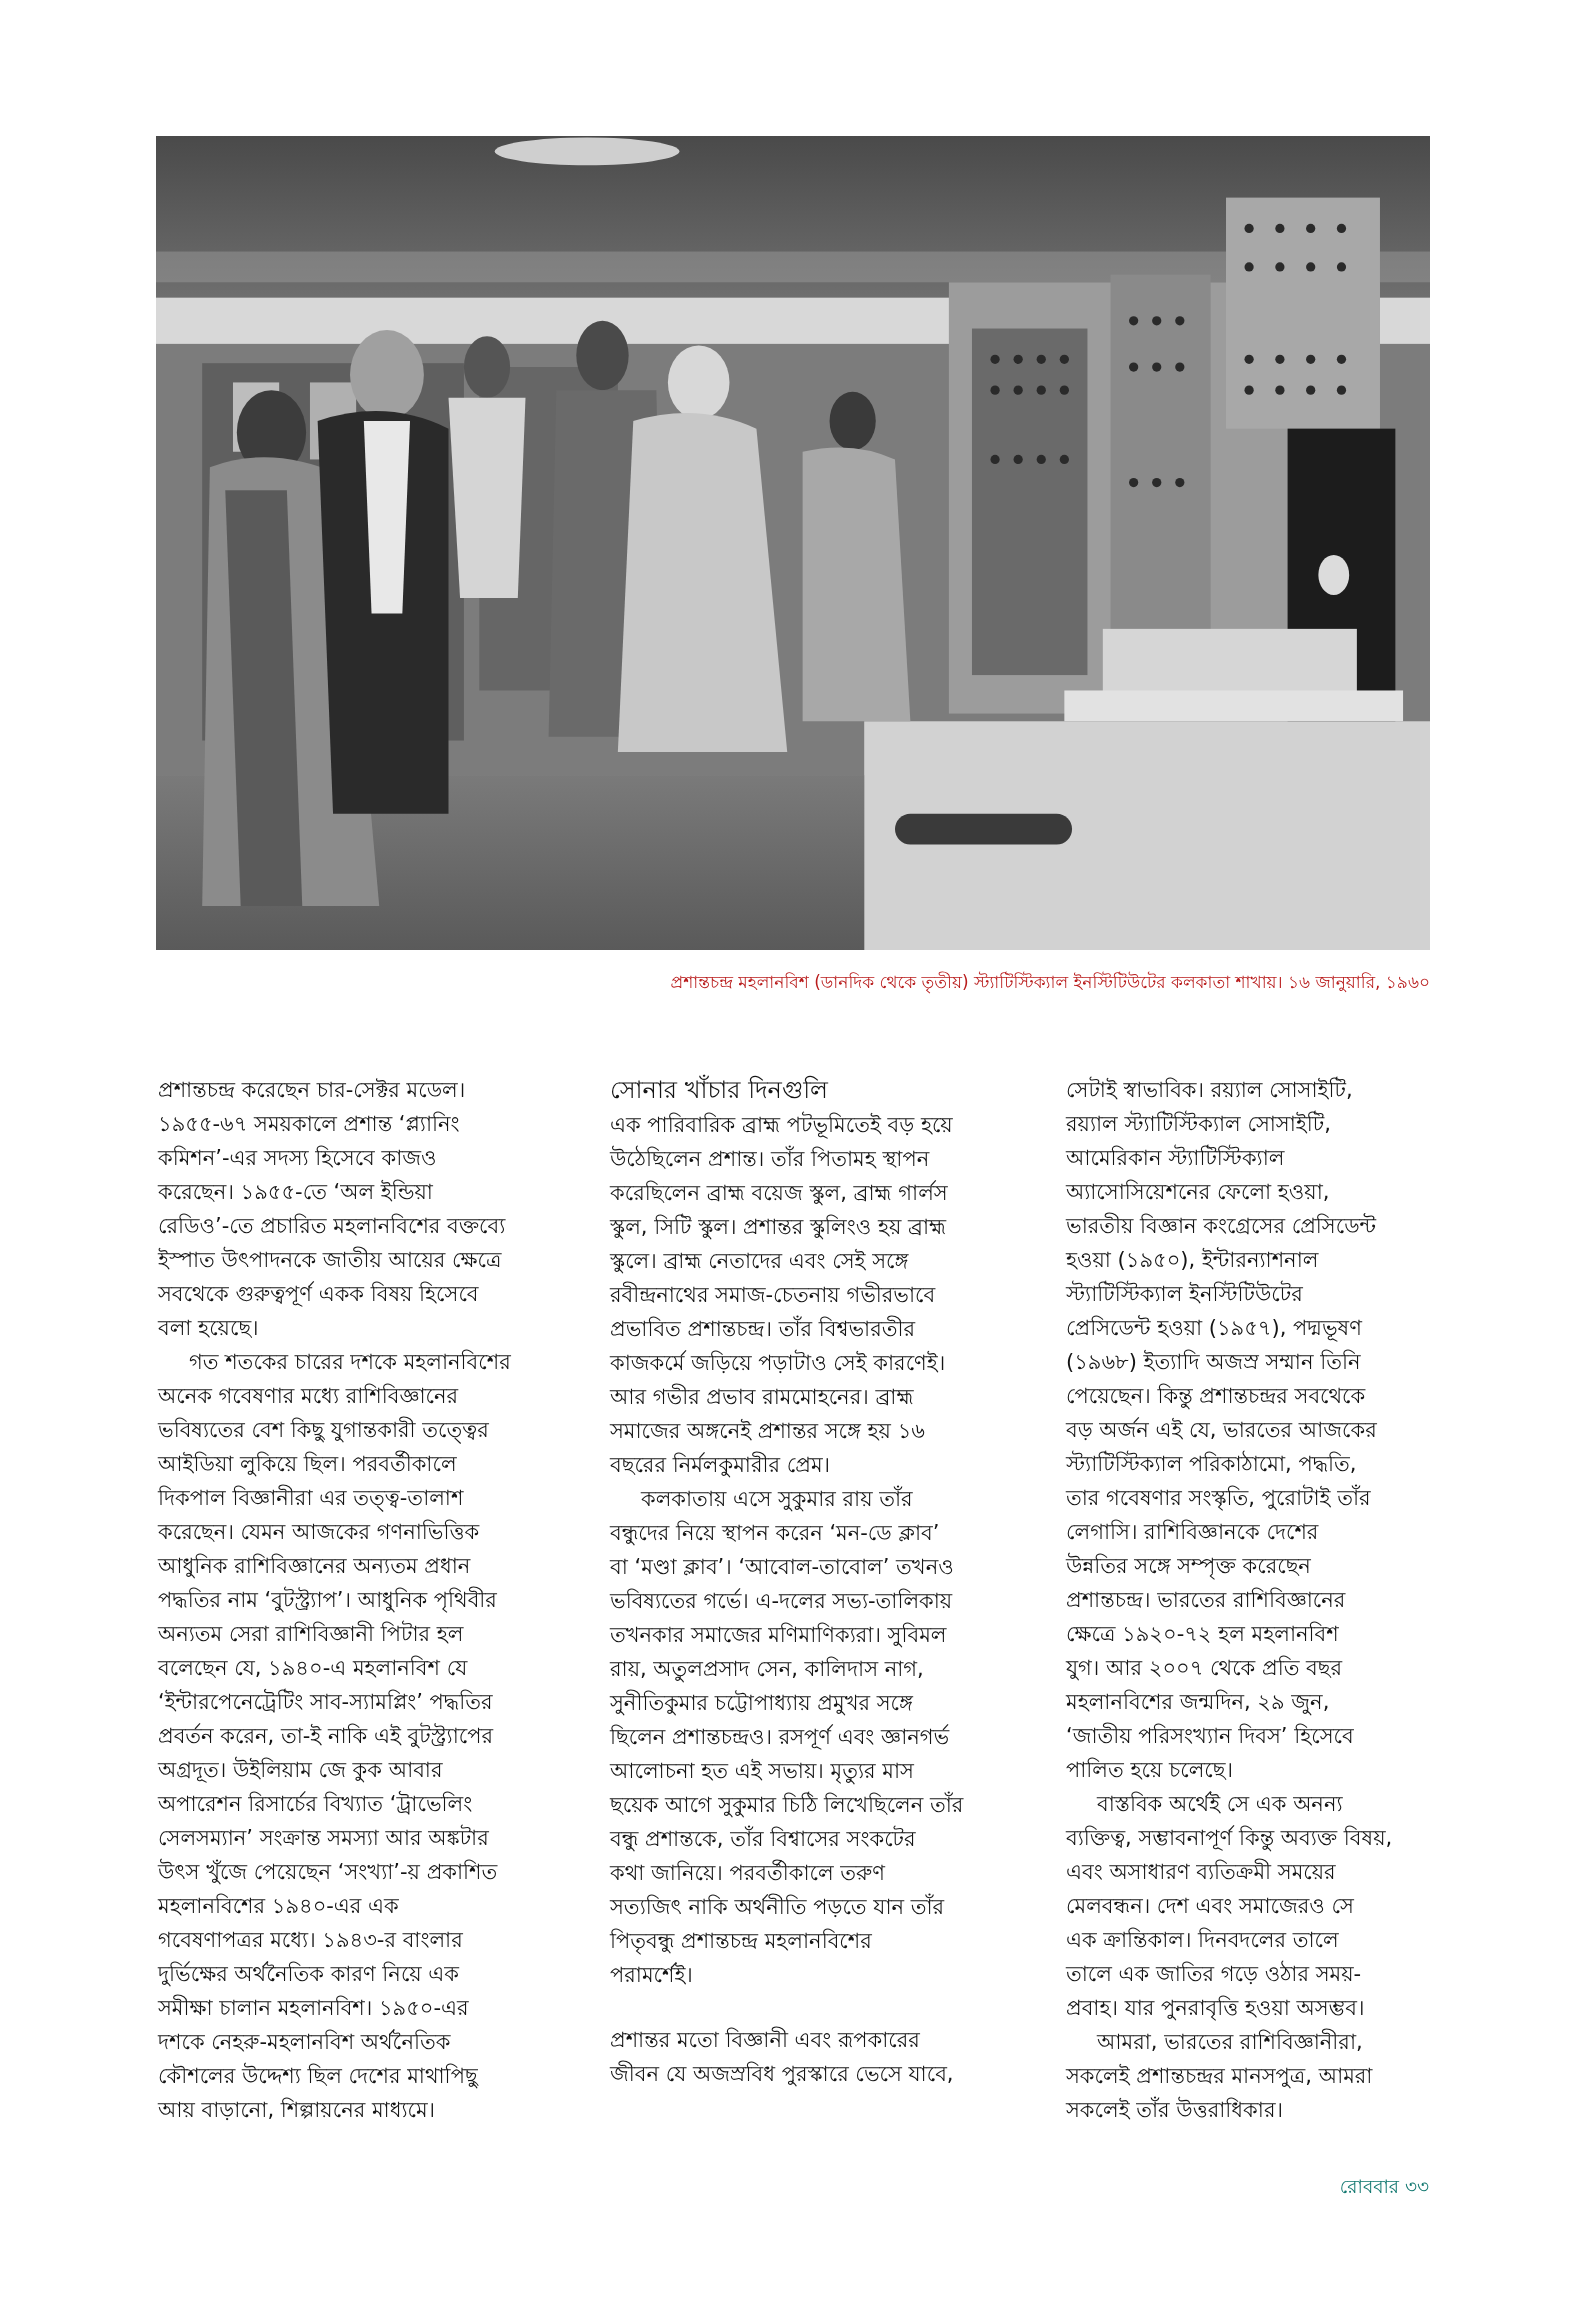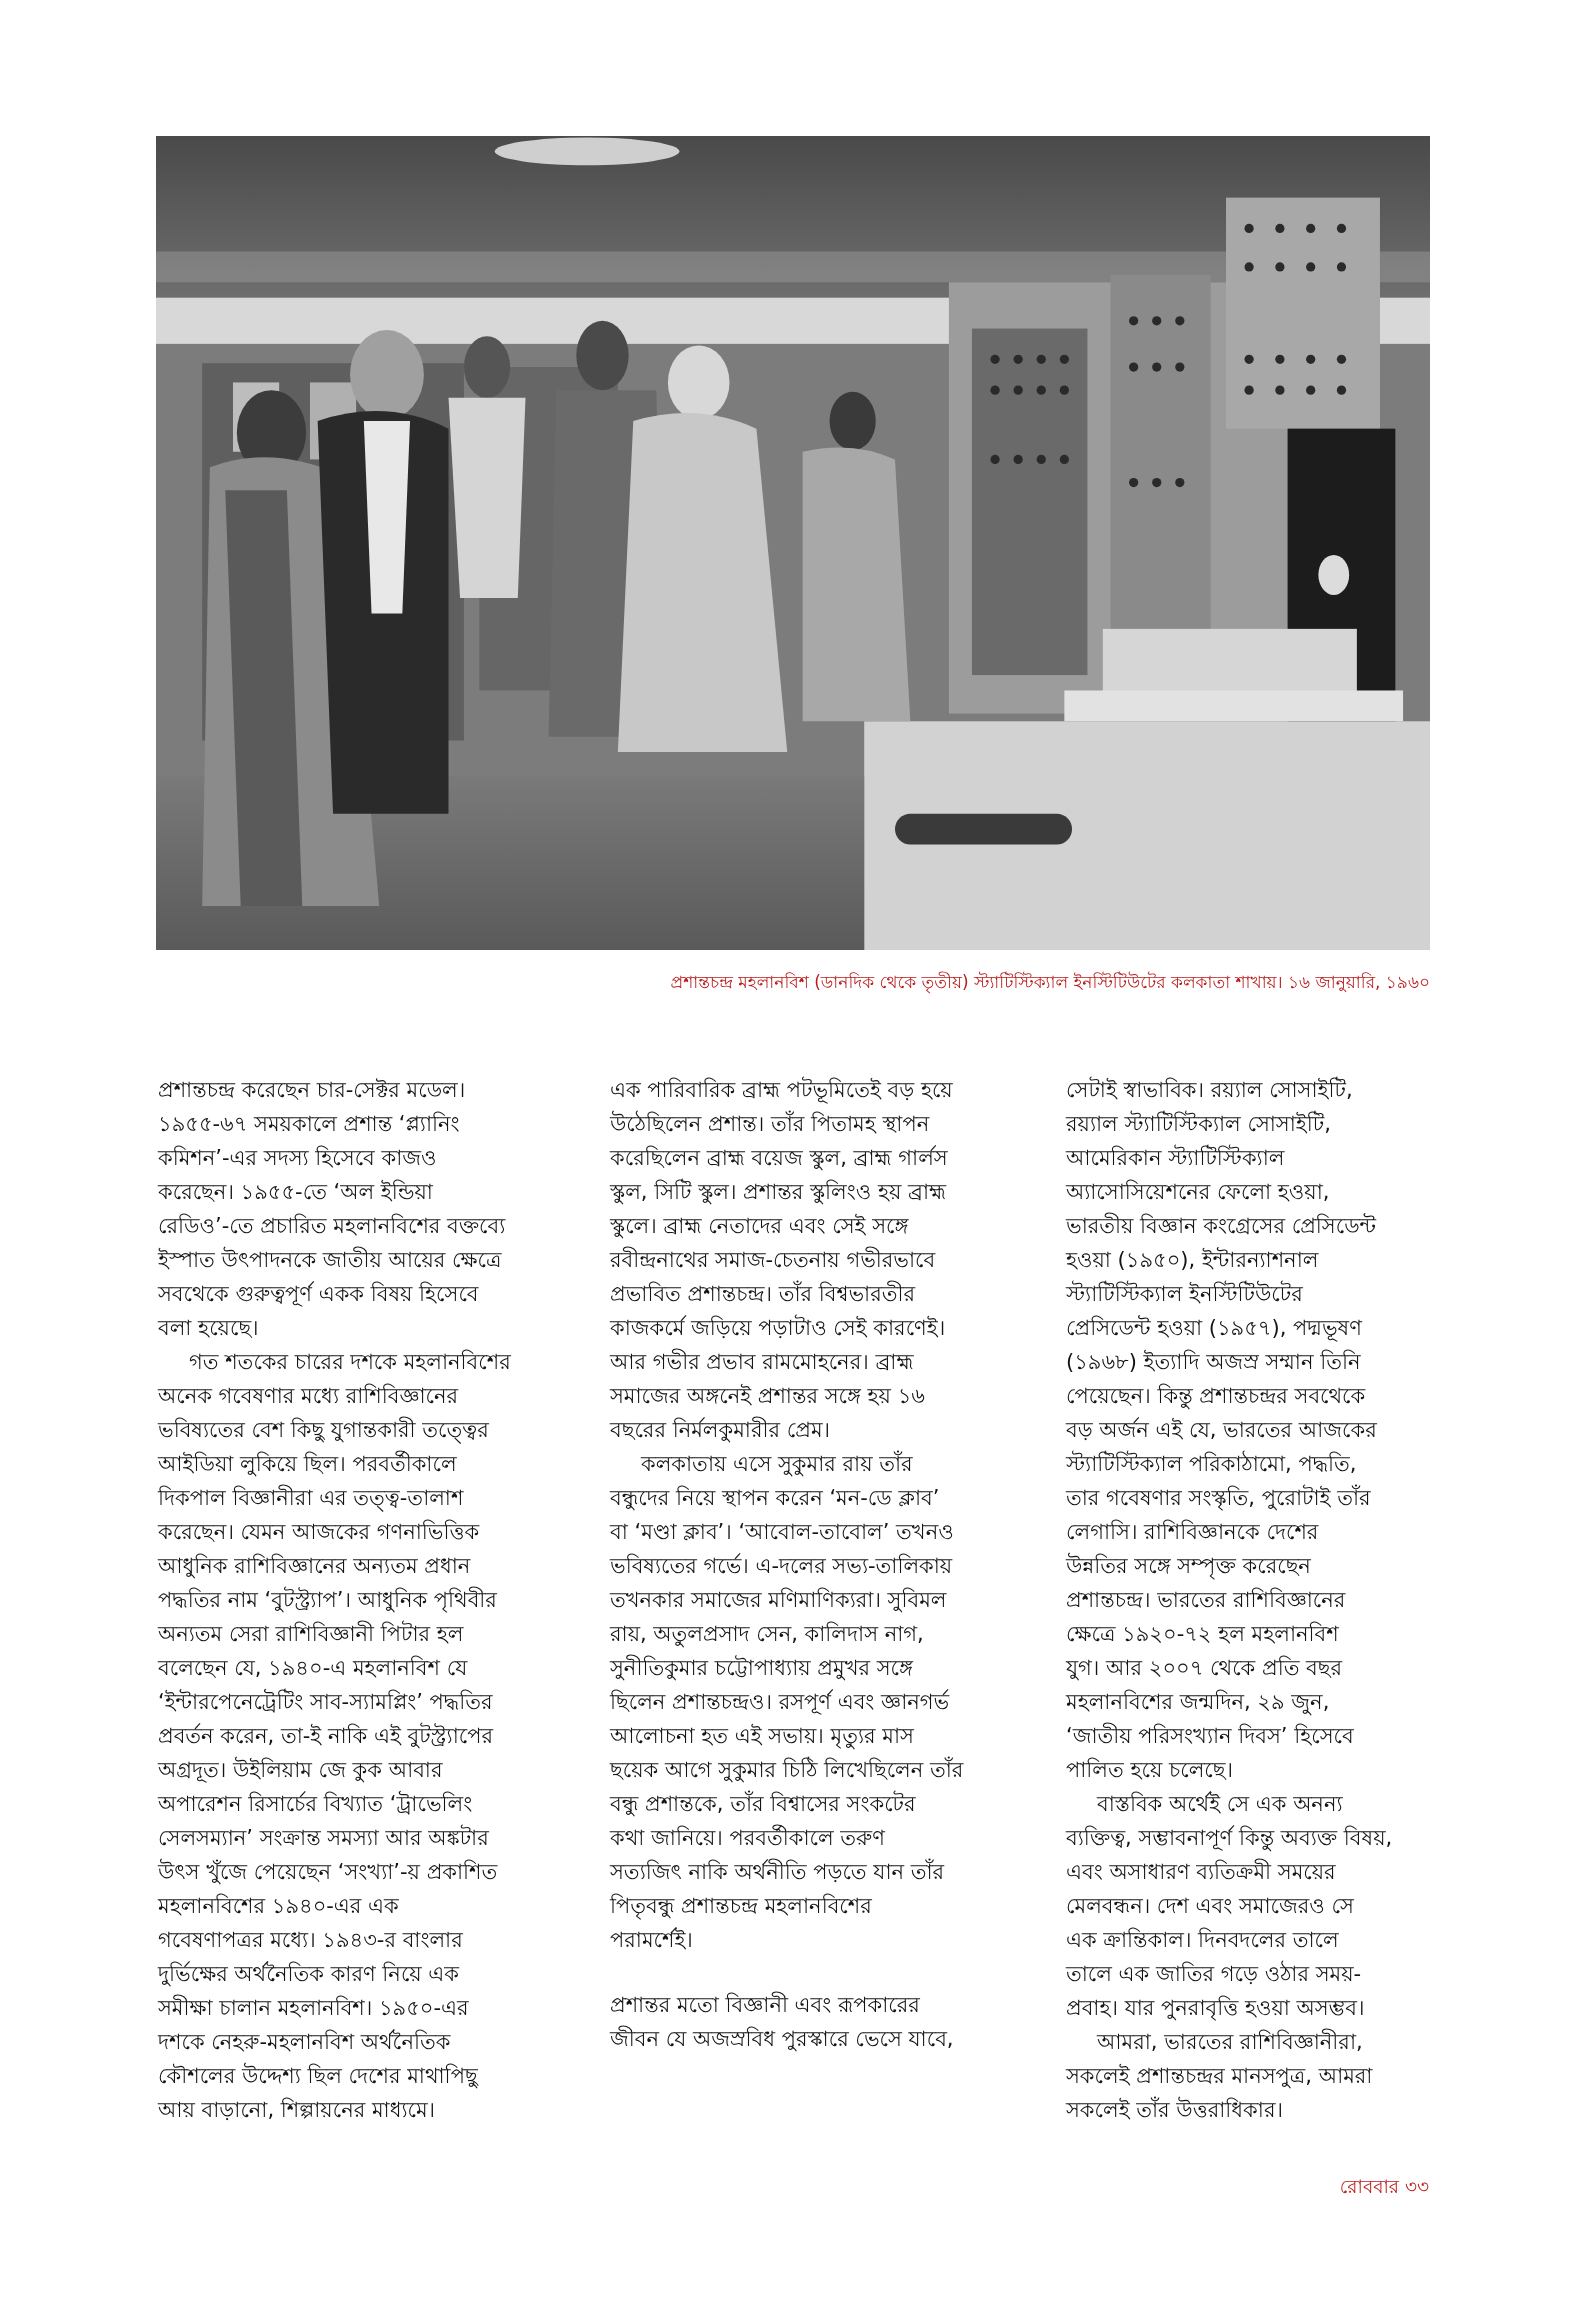--- a/index.html
+++ b/index.html
@@ -23,21 +23,21 @@
     }
     .col .line { display: block; white-space: nowrap; height: 34px; }
     .col .indent { padding-left: 31px; }
     .col .heading { font-size: 24px; height: 35px; line-height: 35px; }
     .col .gap { height: 31px; }
     #col1 { left: 158px; }
     #col2 { left: 610px; }
     #col3 { left: 1066px; }
     .footer {
       position: absolute; right: 162px; top: 2175px;
-      font-size: 18.5px; line-height: 23px; color: #b91c1c;
+      font-size: 18.5px; line-height: 23px; color: #0f766e;
     }
   </style>
 </head>
 <body>
 
 <div class="photo">
   <svg viewBox="0 0 1655 1057" preserveAspectRatio="none">
     <defs>
       <linearGradient id="ceil" x1="0" y1="0" x2="0" y2="1">
         <stop offset="0" stop-color="#4a4a4a"></stop>
@@ -162,20 +162,21 @@
     <span class="line">উৎস খুঁজে পেয়েছেন ‘সংখ্যা’-য় প্রকাশিত</span>
     <span class="line">মহলানবিশের ১৯৪০-এর এক</span>
     <span class="line">গবেষণাপত্রর মধ্যে। ১৯৪৩-র বাংলার</span>
     <span class="line">দুর্ভিক্ষের অর্থনৈতিক কারণ নিয়ে এক</span>
     <span class="line">সমীক্ষা চালান মহলানবিশ। ১৯৫০-এর</span>
     <span class="line">দশকে নেহরু-মহলানবিশ অর্থনৈতিক</span>
     <span class="line">কৌশলের উদ্দেশ্য ছিল দেশের মাথাপিছু</span>
     <span class="line">আয় বাড়ানো, শিল্পায়নের মাধ্যমে।</span>
   </div>
 <div class="col" id="col2">
+    <span class="line heading">সোনার খাঁচার দিনগুলি</span>
     <span class="line">এক পারিবারিক ব্রাহ্ম পটভূমিতেই বড় হয়ে</span>
     <span class="line">উঠেছিলেন প্রশান্ত। তাঁর পিতামহ স্থাপন</span>
     <span class="line">করেছিলেন ব্রাহ্ম বয়েজ স্কুল, ব্রাহ্ম গার্লস</span>
     <span class="line">স্কুল, সিটি স্কুল। প্রশান্তর স্কুলিংও হয় ব্রাহ্ম</span>
     <span class="line">স্কুলে। ব্রাহ্ম নেতাদের এবং সেই সঙ্গে</span>
     <span class="line">রবীন্দ্রনাথের সমাজ-চেতনায় গভীরভাবে</span>
     <span class="line">প্রভাবিত প্রশান্তচন্দ্র। তাঁর বিশ্বভারতীর</span>
     <span class="line">কাজকর্মে জড়িয়ে পড়াটাও সেই কারণেই।</span>
     <span class="line">আর গভীর প্রভাব রামমোহনের। ব্রাহ্ম</span>
     <span class="line">সমাজের অঙ্গনেই প্রশান্তর সঙ্গে হয় ১৬</span>

